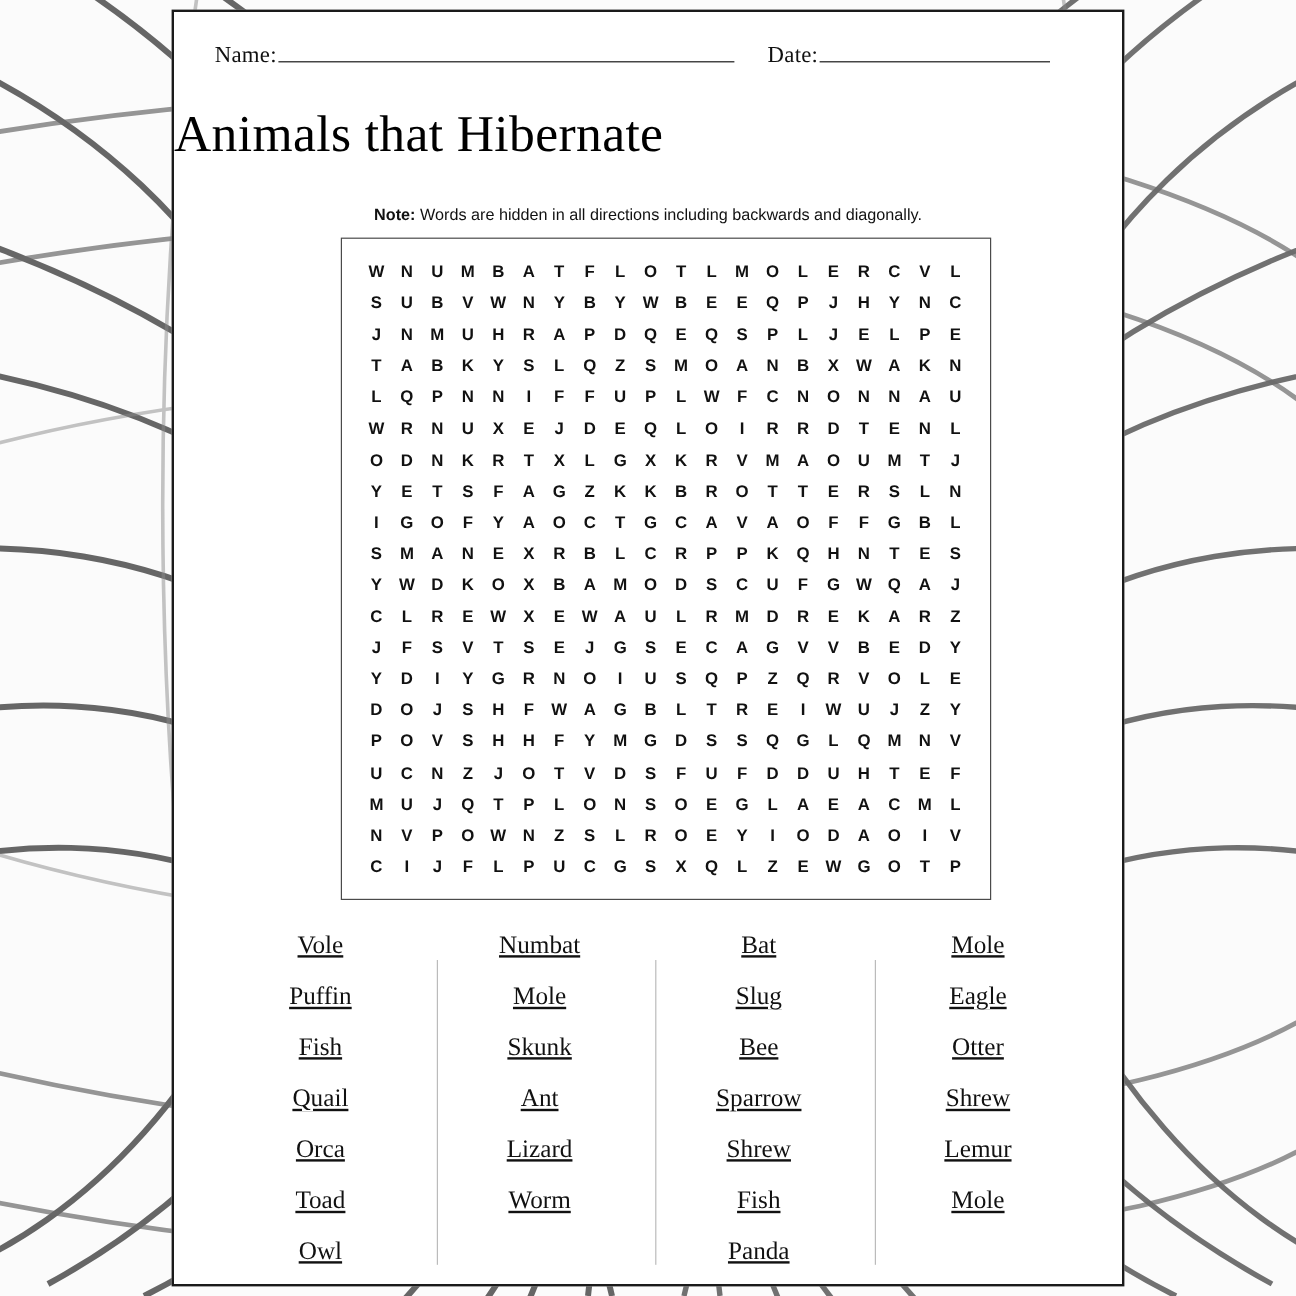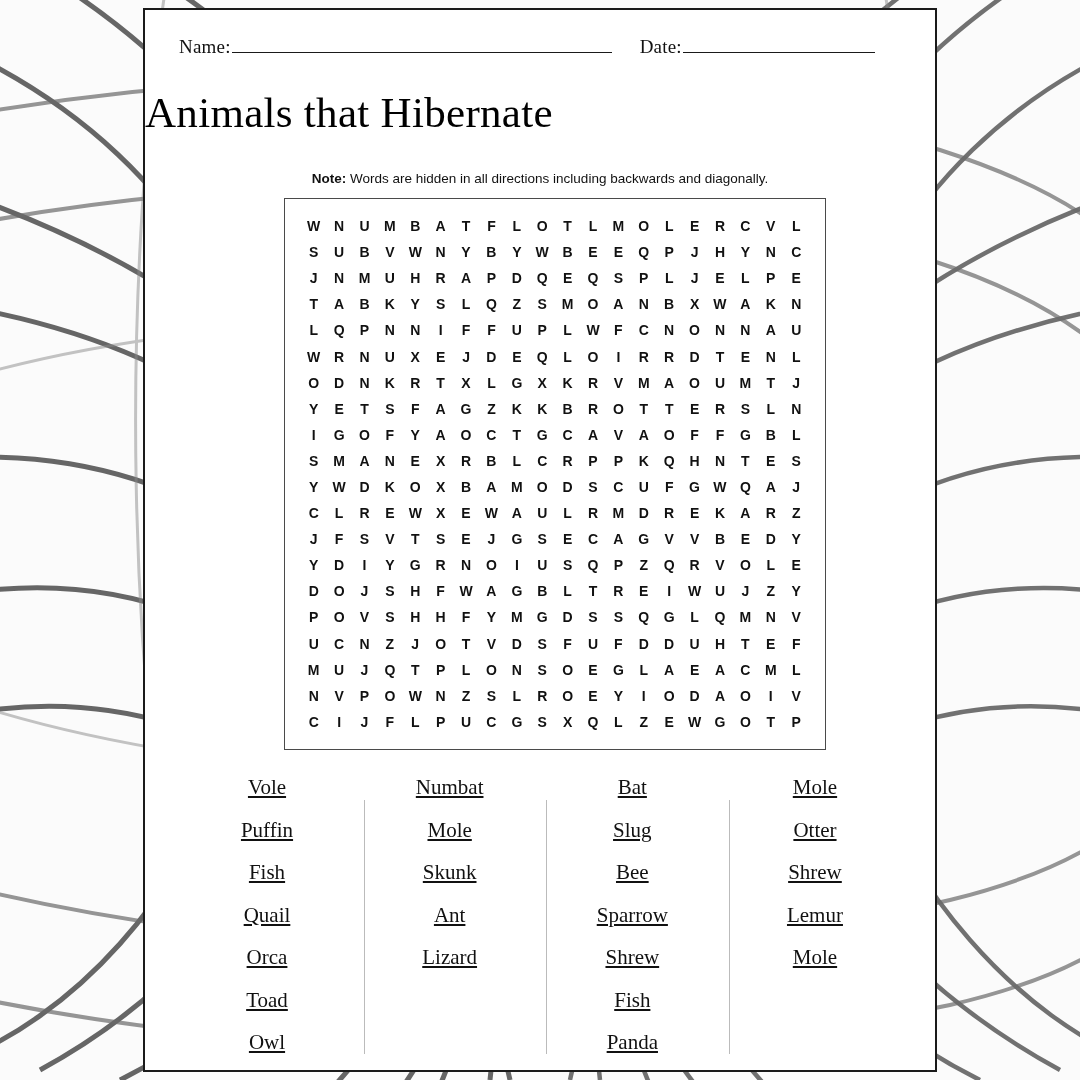--- a/index.html
+++ b/index.html
@@ -677,32 +677,34 @@
           <div class="word">Orca</div>
           <div class="word">Toad</div>
           <div class="word">Owl</div>
         </div>
         <div class="word-col">
           <div class="word">Numbat</div>
           <div class="word">Mole</div>
           <div class="word">Skunk</div>
           <div class="word">Ant</div>
           <div class="word">Lizard</div>
+          <div class="word">Worm</div>
         </div>
         <div class="word-col">
           <div class="word">Bat</div>
           <div class="word">Slug</div>
           <div class="word">Bee</div>
           <div class="word">Sparrow</div>
           <div class="word">Shrew</div>
           <div class="word">Fish</div>
           <div class="word">Panda</div>
         </div>
         <div class="word-col">
           <div class="word">Mole</div>
+          <div class="word">Eagle</div>
           <div class="word">Otter</div>
           <div class="word">Shrew</div>
           <div class="word">Lemur</div>
           <div class="word">Mole</div>
         </div>
       </div>
 
   </div>
 </div>
 

